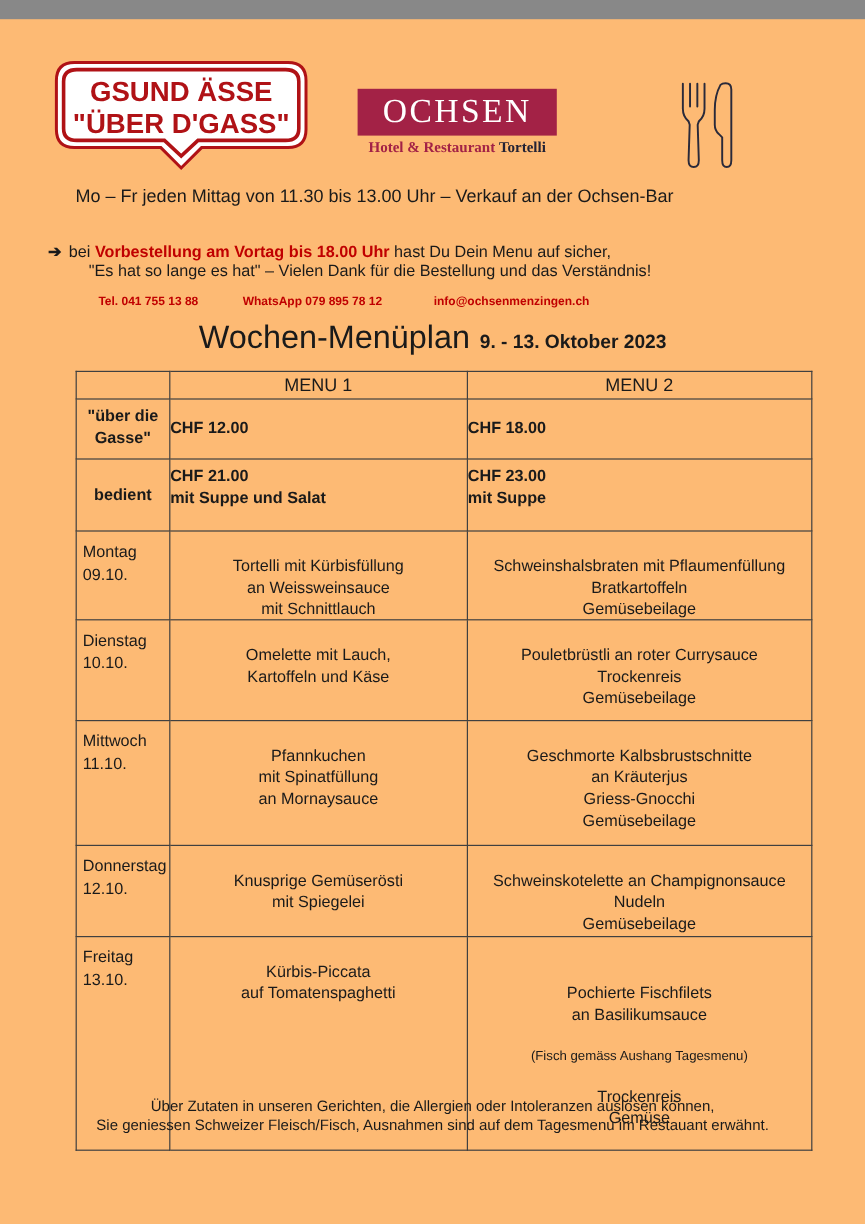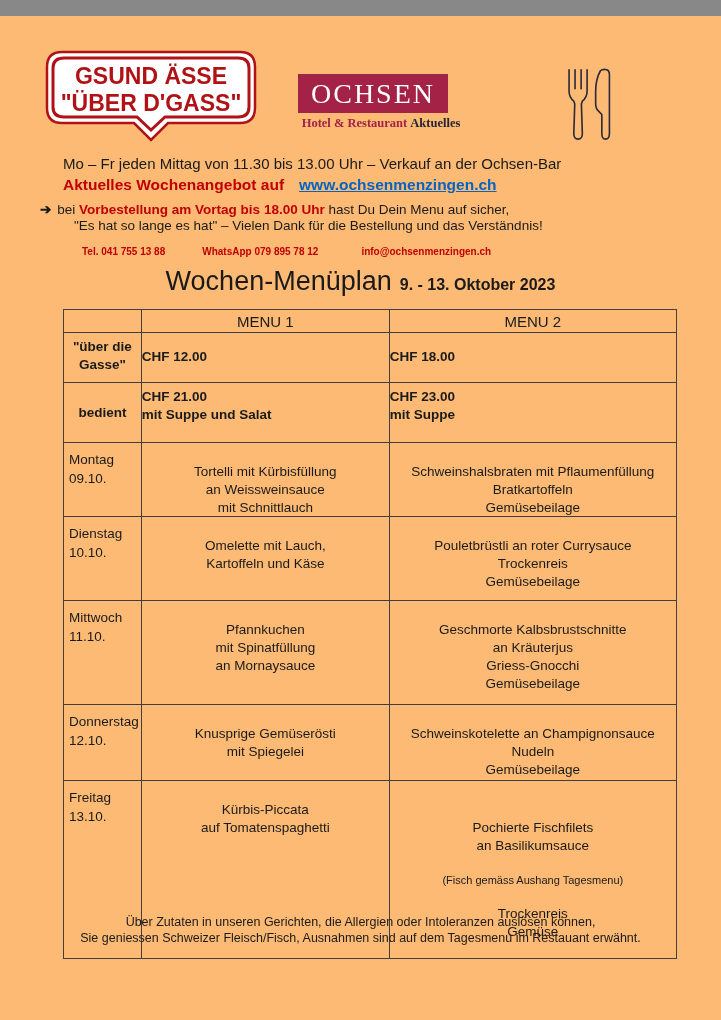--- a/index.html
+++ b/index.html
@@ -9,21 +9,21 @@
   *{margin:0;padding:0;box-sizing:border-box;}
   html,body{background:#888;}
   .page{
     position:relative;width:721px;height:1020px;background:#fdba74;margin:16px auto;
     font-family:"Liberation Sans",sans-serif;color:var(--ink);overflow:hidden;
   }
   
   .badge{position:absolute;left:44px;top:33px;width:214px;height:95px;}
   .logo{position:absolute;left:298px;top:58px;width:166px;text-align:center;}
   .logo-box{
-    width:150px;height:39px;background:var(--crimson);color:#fff;
+    width:166px;height:39px;background:var(--crimson);color:#fff;
     font-family:"Liberation Serif",serif;font-size:28px;letter-spacing:2px;
     display:flex;align-items:center;justify-content:center;line-height:1;
   }
   .logo-caption{
     margin-top:3px;font-family:"Liberation Serif",serif;font-size:12.5px;white-space:nowrap;
   }
   .logo-caption .cap-red{color:var(--crimson);font-weight:bold;}
   .logo-caption .cap-dark{color:#232335;font-weight:bold;}
   .cutlery{position:absolute;left:559px;top:50px;width:60px;height:76px;}
   
@@ -69,38 +69,35 @@
     <path d="M18,3 H196 Q211,3 211,18 V59 Q211,74 196,74 H124 L107,91 L90,74 H18 Q3,74 3,59 V18 Q3,3 18,3 Z" fill="#fff" stroke="#b01216" stroke-width="2.5"></path>
     <path d="M20,9 H194 Q205,9 205,19 V58 Q205,68 194,68 H121 L107,81 L93,68 H20 Q9,68 9,58 V19 Q9,9 20,9 Z" fill="none" stroke="#b01216" stroke-width="3"></path>
     <text x="107" y="35" text-anchor="middle" font-family="Liberation Sans, sans-serif" font-size="23" font-weight="bold" fill="#b01216">GSUND ÄSSE</text>
     <text x="107" y="62" text-anchor="middle" font-family="Liberation Sans, sans-serif" font-size="23" font-weight="bold" fill="#b01216">"ÜBER D'GASS"</text>
   </svg>
 
   <div class="logo">
     <div class="logo-box">OCHSEN</div>
     <div class="logo-caption">
       <span class="cap-red">Hotel &amp; Restaurant</span>
-      <span class="cap-dark">Aktuelles</span>
+      <span class="cap-dark">Tortelli</span>
     </div>
   </div>
 
   <svg class="cutlery" viewBox="0 0 60 80">
     <g fill="none" stroke="#2a2a3a" stroke-width="1.7" stroke-linecap="round" stroke-linejoin="round">
       <path d="M9,4 L9,26 Q9,33 14,37 L15,40 L14,71 Q14,77 18.5,77 Q23,77 23,71 L22,40 L23,37 Q28,33 28,26 L28,4"></path>
       <path d="M15.3,4 L15.3,24"></path>
       <path d="M21.7,4 L21.7,24"></path>
       <path d="M42,5 Q37,14 37,27 L37,40 Q37,45 40.5,48 L43.5,51 L43.5,71 Q43.5,77 47.5,77 Q51.5,77 51.5,71 L51.5,9 Q51.5,3.5 46.5,3.5 Q43.5,3.5 42,5 Z"></path>
     </g>
   </svg>
 
   <div class="line-hours">Mo – Fr jeden Mittag von 11.30 bis 13.00 Uhr – Verkauf an der Ochsen-Bar</div>
 
-  <div class="line-offer">
-    <span class="offer-red">Aktuelles Wochenangebot auf</span><a href="#">www.ochsenmenzingen.ch</a>
-  </div>
 
   <div class="line-arrow">
     <span class="arrow">➔</span><span>bei </span><span class="pre-red">Vorbestellung am Vortag bis 18.00 Uhr</span><span> hast Du Dein Menu auf sicher,</span>
   </div>
 
   <div class="line-quote">"Es hat so lange es hat" – Vielen Dank für die Bestellung und das Verständnis!</div>
 
   <div class="line-contact">
     <span class="tel">Tel.  041 755 13 88</span><span class="wa">WhatsApp 079 895 78 12</span><span>info@ochsenmenzingen.ch</span>
   </div>

